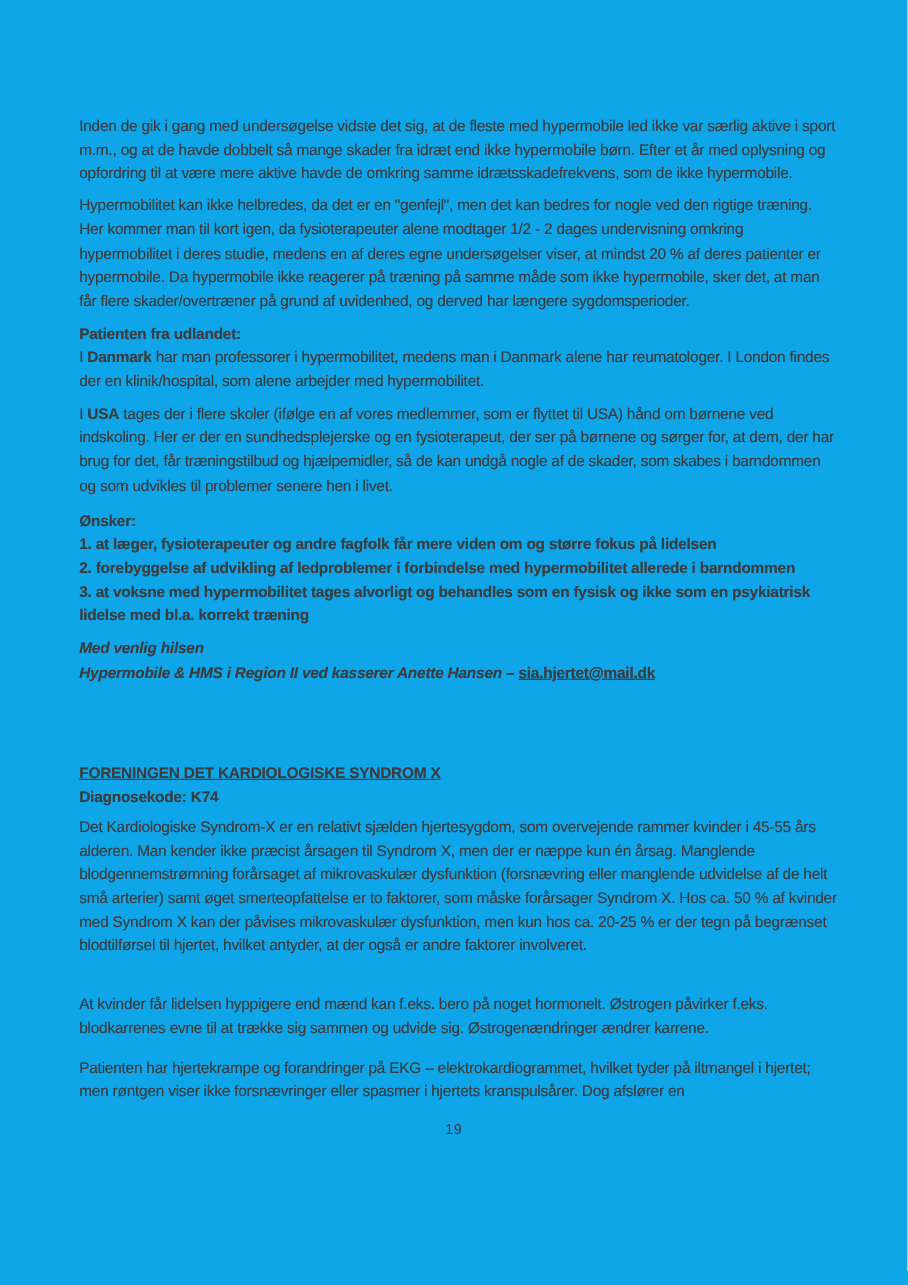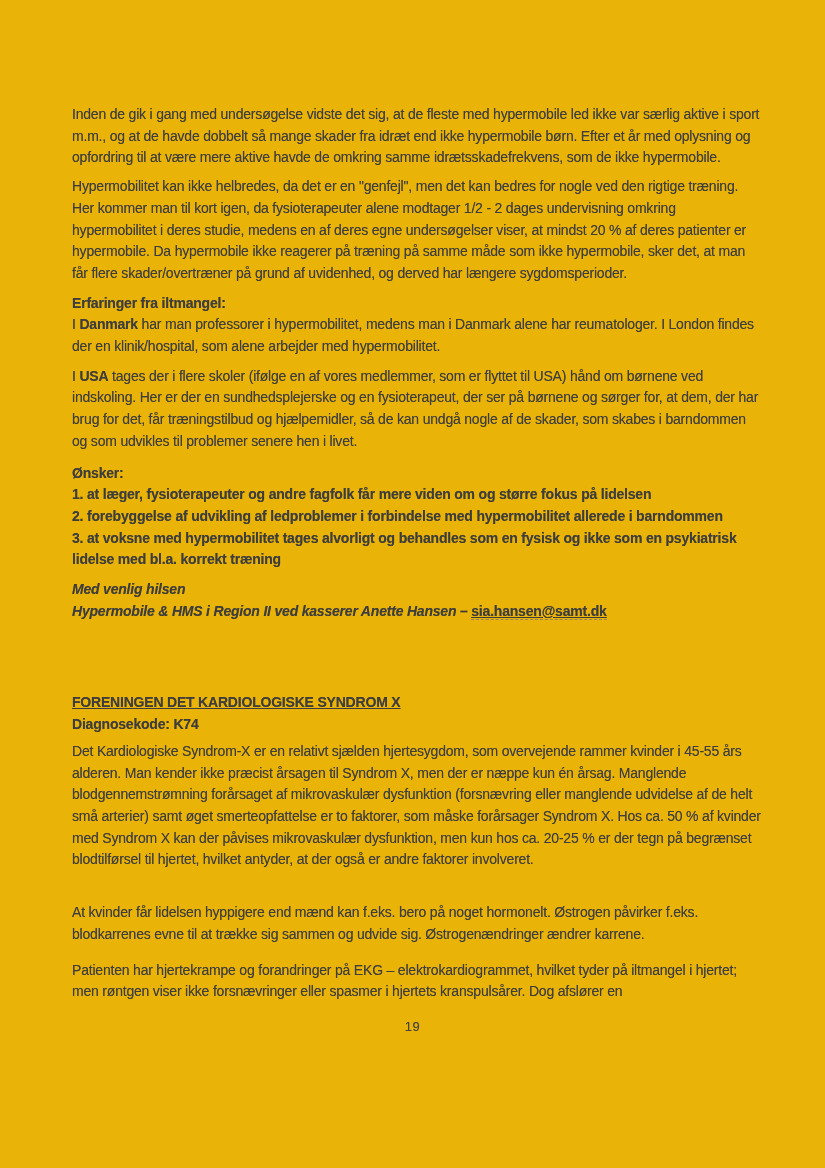--- a/index.html
+++ b/index.html
@@ -4,21 +4,21 @@
 <style>
   html, body {
     margin: 0;
     padding: 0;
     background: #ffffff;
   }
   .page {
     position: relative;
     width: 825px;
     height: 1168px;
-    background: #eab308;
+    background: #0ea5e9;
     overflow: hidden;
     font-family: "Liberation Sans", "DejaVu Sans", sans-serif;
     font-size: 14px;
     letter-spacing: -0.2px;
     line-height: 21.7px;
     color: #3d3d3d;
     text-shadow: 0 0 0.6px rgba(58,58,58,0.55); 
   }
   .content {
     position: absolute;
@@ -59,27 +59,27 @@
 </head>
 <body>
 
 <div class="page">
   <div class="content">
 
     <p class="mb7">Inden de gik i gang med undersøgelse vidste det sig, at de fleste med hypermobile led ikke var særlig aktive i sport m.m., og at de havde dobbelt så mange skader fra idræt end ikke hypermobile børn. Efter et år med oplysning og opfordring til at være mere aktive havde de omkring samme idrætsskadefrekvens, som de ikke hypermobile.</p>
 
     <p>Hypermobilitet kan ikke helbredes, da det er en "genfejl", men det kan bedres for nogle ved den rigtige træning. Her kommer man til kort igen, da fysioterapeuter alene modtager 1/2 - 2 dages undervisning omkring hypermobilitet i deres studie, medens en af deres egne undersøgelser viser, at mindst 20 % af deres patienter er hypermobile. Da hypermobile ikke reagerer på træning på samme måde som ikke hypermobile, sker det, at man får flere skader/overtræner på grund af uvidenhed, og derved har længere sygdomsperioder.</p>
 
-    <p><span class="b">Erfaringer fra iltmangel:</span><br><span>I </span><span class="b">Danmark</span><span> har man professorer i hypermobilitet, medens man i Danmark alene har reumatologer. I London findes der en klinik/hospital, som alene arbejder med hypermobilitet.</span></p>
+    <p><span class="b">Patienten fra udlandet:</span><br><span>I </span><span class="b">Danmark</span><span> har man professorer i hypermobilitet, medens man i Danmark alene har reumatologer. I London findes der en klinik/hospital, som alene arbejder med hypermobilitet.</span></p>
 
     <p class="mb10"><span>I </span><span class="b">USA</span><span> tages der i flere skoler (ifølge en af vores medlemmer, som er flyttet til USA) hånd om børnene ved indskoling. Her er der en sundhedsplejerske og en fysioterapeut, der ser på børnene og sørger for, at dem, der har brug for det, får træningstilbud og hjælpemidler, så de kan undgå nogle af de skader, som skabes i barndommen og som udvikles til problemer senere hen i livet.</span></p>
 
     <p><span class="b">Ønsker:</span><br><span class="b">1. at læger, fysioterapeuter og andre fagfolk får mere viden om og større fokus på lidelsen</span><br><span class="b">2. forebyggelse af udvikling af ledproblemer i forbindelse med hypermobilitet allerede i barndommen</span><br><span class="b">3. at voksne med hypermobilitet tages alvorligt og behandles som en fysisk og ikke som en psykiatrisk lidelse med bl.a. korrekt træning</span></p>
 
-    <p class="bi mb0"><span>Med venlig hilsen</span><br><span>Hypermobile &amp; HMS i Region II ved kasserer Anette Hansen – </span><a class="email-link">sia.hansen@samt.dk</a></p>
+    <p class="bi mb0"><span>Med venlig hilsen</span><br><span>Hypermobile &amp; HMS i Region II ved kasserer Anette Hansen – </span><a class="email-link">sia.hjertet@mail.dk</a></p>
 
     <p class="sx-heading-block mb20"><span class="b u">FORENINGEN DET KARDIOLOGISKE SYNDROM X</span><br><span class="b">Diagnosekode: K74</span></p>
 
     <p class="mb17">Det Kardiologiske Syndrom-X er en relativt sjælden hjertesygdom, som overvejende rammer kvinder i 45-55 års alderen. Man kender ikke præcist årsagen til Syndrom X, men der er næppe kun én årsag. Manglende blodgennemstrømning forårsaget af mikrovaskulær dysfunktion (forsnævring eller manglende udvidelse af de helt små arterier) samt øget smerteopfattelse er to faktorer, som måske forårsager Syndrom X. Hos ca. 50 % af kvinder med Syndrom X kan der påvises mikrovaskulær dysfunktion, men kun hos ca. 20-25 % er der tegn på begrænset blodtilførsel til hjertet, hvilket antyder, at der også er andre faktorer involveret.</p>
 
     <p class="mb14">At kvinder får lidelsen hyppigere end mænd kan f.eks. bero på noget hormonelt. Østrogen påvirker f.eks. blodkarrenes evne til at trække sig sammen og udvide sig. Østrogenændringer ændrer karrene.</p>
 
     <p class="mb0">Patienten har hjertekrampe og forandringer på EKG – elektrokardiogrammet, hvilket tyder på iltmangel i hjertet; men røntgen viser ikke forsnævringer eller spasmer i hjertets kranspulsårer. Dog afslører en</p>
 
   </div>

